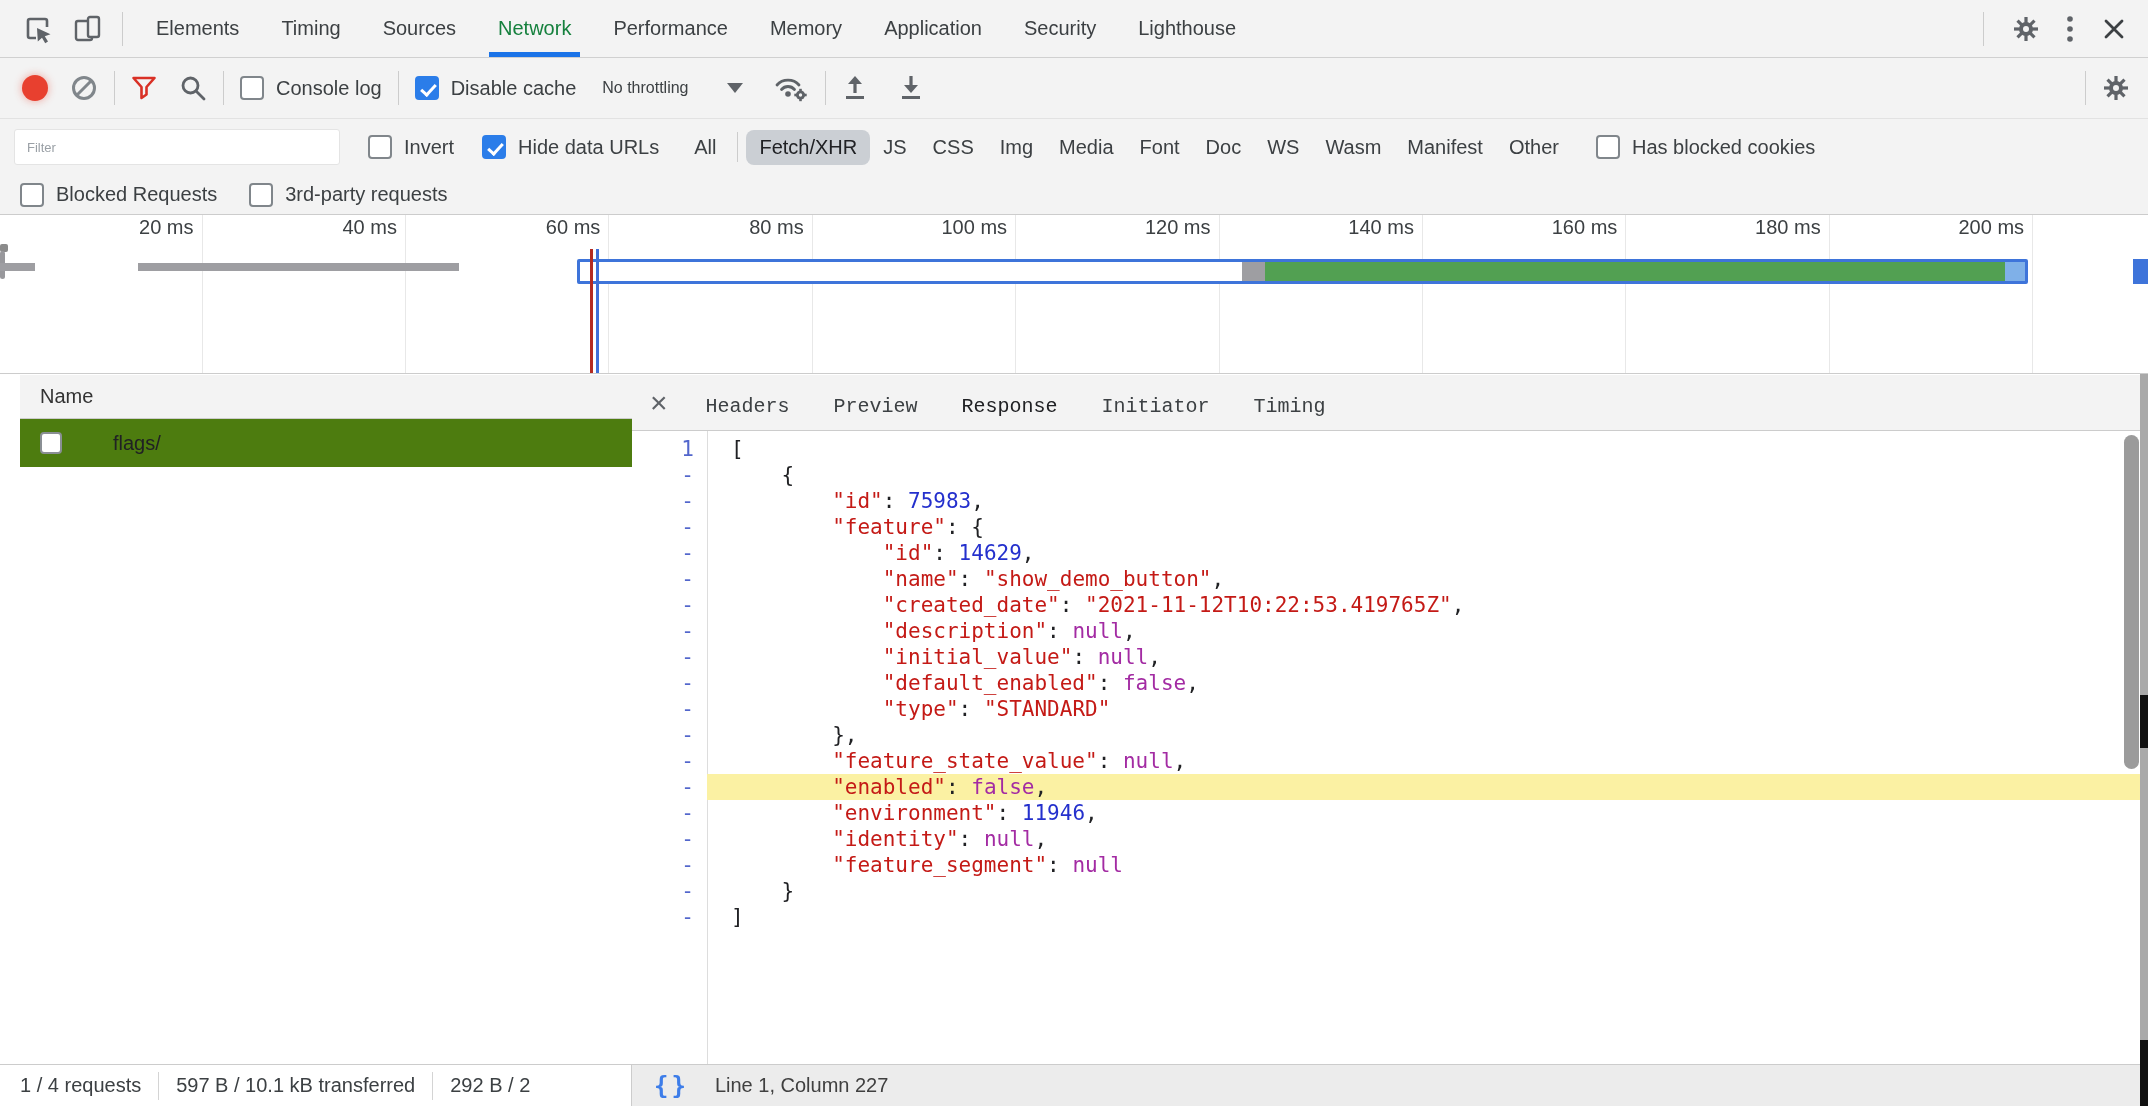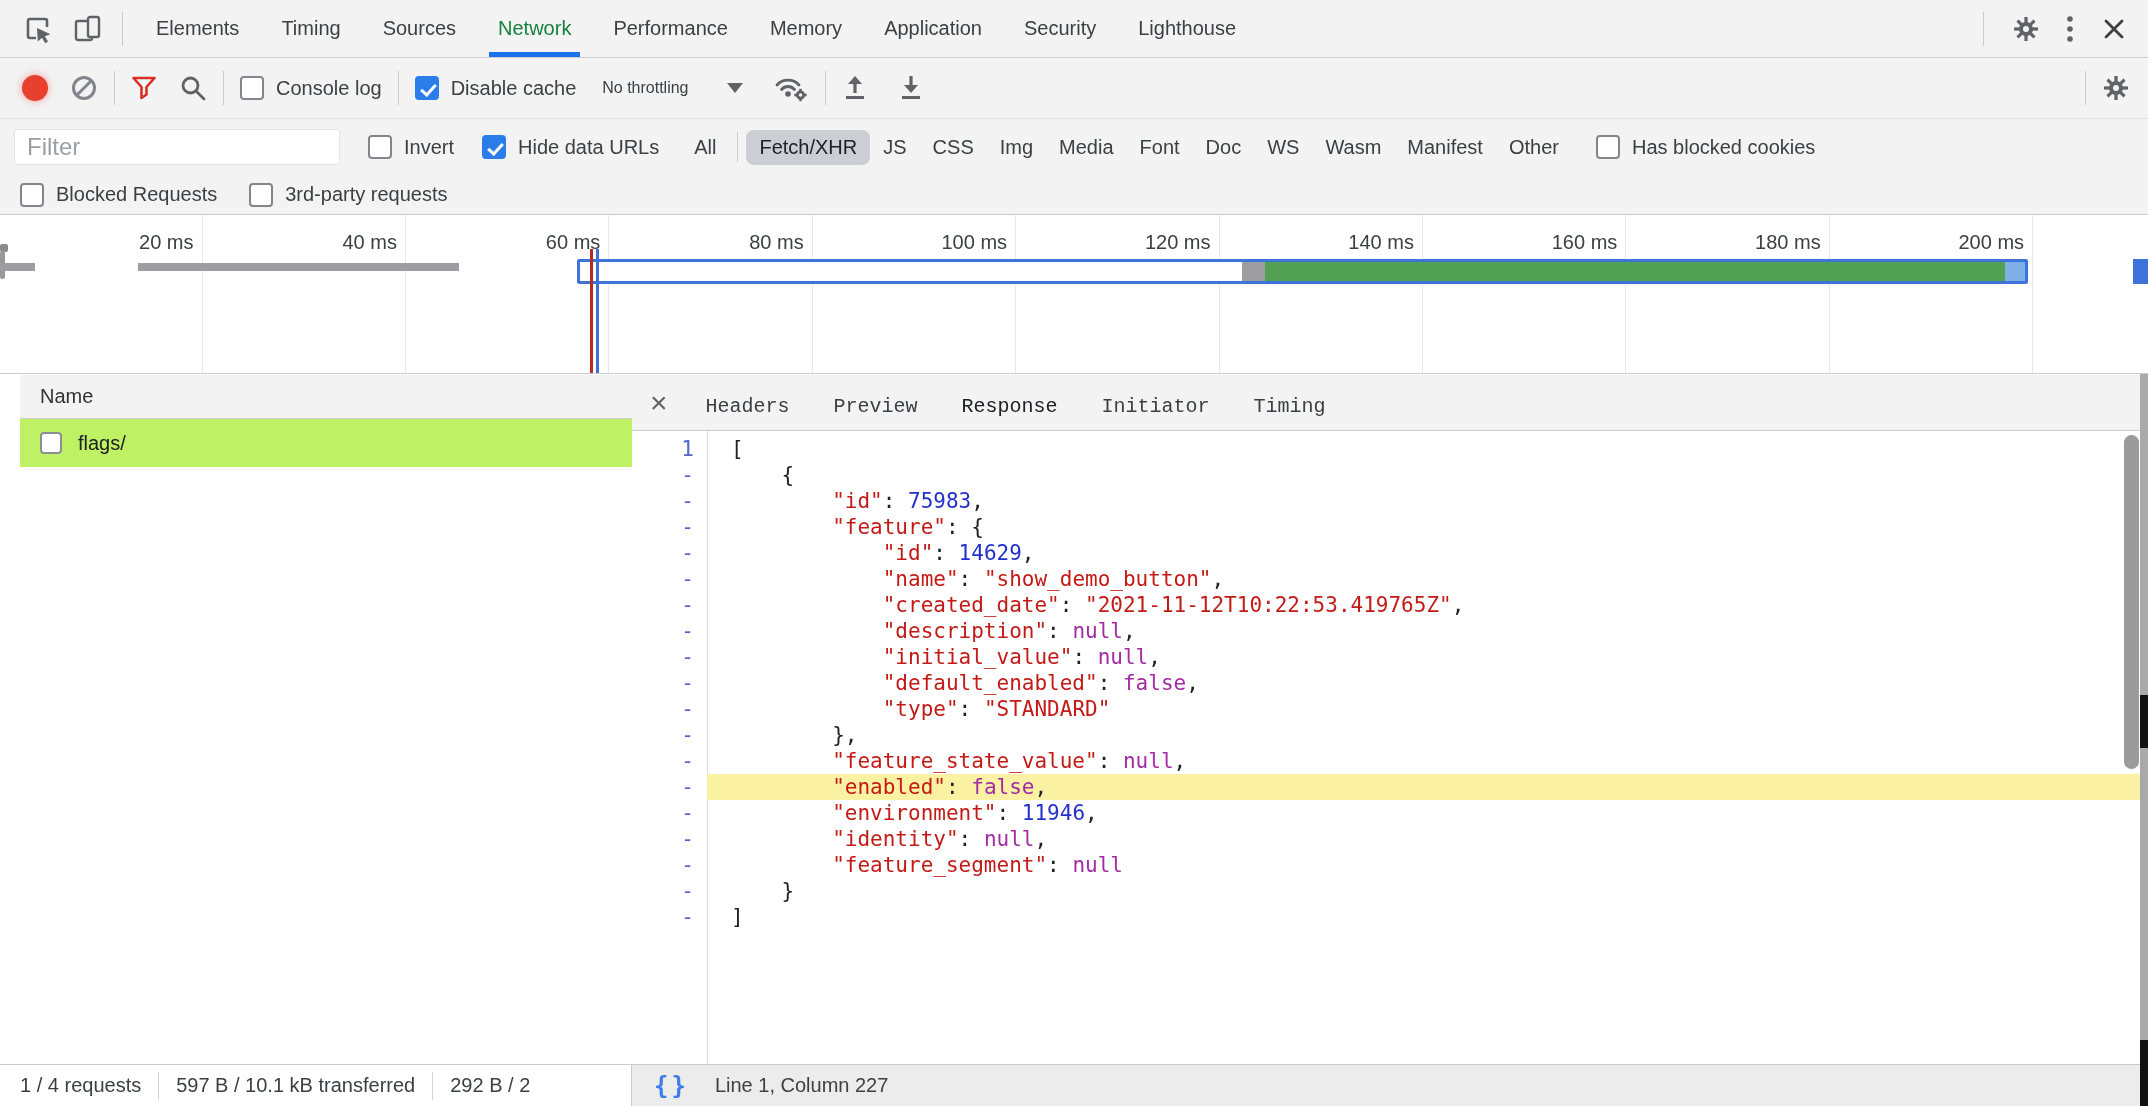--- a/index.html
+++ b/index.html
@@ -35,49 +35,49 @@
   .cb.checked{background:var(--check-blue);border-color:var(--check-blue);}
   .cb.checked::after{content:"";position:absolute;left:7px;top:2.5px;width:6px;height:12px;border:solid #fff;border-width:0 3px 3px 0;transform:rotate(42deg);}
   .cb-label{font-size:20px;margin-left:12px;white-space:nowrap;}
   #throttling{display:flex;align-items:center;margin-left:26px;cursor:pointer;}
   #throttling .val{font-size:16px;color:#3c4043;}
   .caret{width:0;height:0;border-left:8px solid transparent;border-right:8px solid transparent;border-top:10px solid #5f6368;margin-left:38px;}
   #toolbar-right{margin-left:auto;display:flex;align-items:center;margin-right:18px;}
 
   
   #filterbar{top:119px;height:56px;}
-  #filter-input{margin-left:14px;width:300px;height:34px;border:1px solid #e4e4e4;border-radius:3px;background:#fff;font-size:24px;padding:0 12px;color:#202124;outline:none;font-family:inherit;}
+  #filter-input{margin-left:14px;width:300px;height:34px;border:1px solid #e4e4e4;border-radius:3px;background:#fff;font-size:13px;padding:0 12px;color:#202124;outline:none;font-family:inherit;}
   #filter-input::placeholder{color:#9aa0a6;}
   #filterbar .cb{margin-left:28px;}
   #filter-types{display:flex;align-items:center;margin-left:22px;}
   .ftype{font-size:20px;color:#3c4043;padding:6px 13px;border-radius:8px;cursor:pointer;white-space:nowrap;}
   .ftype.active{background:#cbcfd4;color:#202124;}
   .ftype-sep{width:1px;height:30px;background:#ccc;margin:0 8px;}
 
   
   #optionsbar{top:175px;height:39px;border-bottom:1px solid #ccc;}
   #optionsbar .cb{margin-left:20px;}
 
   
   #timeline{position:absolute;top:215px;left:0;right:0;height:158px;background:#fff;border-bottom:1px solid #ccc;overflow:hidden;}
   .gridline{position:absolute;top:0;bottom:0;width:1px;background:#e8e8e8;}
-  .tick-label{position:absolute;top:16px;width:150px;text-align:right;font-size:20px;color:#3c4043;}
+  .tick-label{position:absolute;top:1px;width:150px;text-align:right;font-size:20px;color:#3c4043;}
   .graybar{position:absolute;top:48px;height:8px;background:var(--bar-gray);}
   #tl-sliver{position:absolute;left:0;top:29px;width:8px;height:8px;background:#8b8b8b;border-radius:2px;}
   #tl-vbar{position:absolute;left:0;top:36px;width:5px;height:28px;background:#98989c;border-radius:3px;}
   #main-bar{position:absolute;top:44px;height:25px;box-sizing:border-box;border:3px solid var(--bar-border-blue);border-radius:2px;display:flex;overflow:hidden;background:#fff;}
   #main-bar .seg{height:100%;flex:none;}
   #extra-bar{position:absolute;top:44px;height:25px;background:var(--bar-border-blue);}
   .event-line{position:absolute;top:34px;bottom:0;width:3px;}
 
   
   #main-left{position:absolute;top:375px;left:0;width:631px;bottom:42px;background:#fff;border-right:1px solid #ccc;box-sizing:content-box;padding-left:20px;}
   #name-header{height:43px;background:#f3f3f3;border-bottom:1px solid #ccc;display:flex;align-items:center;padding-left:20px;font-size:20px;color:#333;}
   .request-row{height:48px;display:flex;align-items:center;font-size:20px;color:#202124;cursor:pointer;}
-  .request-row.selected{background:#bef264;}
+  .request-row.selected{background:#4d7c0f;gap:35px;}
   .request-row .cb{margin-left:20px;width:22px;height:22px;border-color:#8a8f94;}
   .req-label{margin-left:16px;}
 
   #main-right{position:absolute;top:375px;left:632px;right:0;bottom:42px;background:#fff;}
   #detail-tabs{height:55px;background:#f3f3f3;border-bottom:1px solid #ccc;display:flex;align-items:center;}
   #detail-close{font-size:30px;color:#5f6368;margin:0 16px 0 18px;cursor:pointer;line-height:1;}
   #detail-tabs-list{display:flex;height:100%;}
   .dtab{padding:4px 22px;height:100%;display:flex;align-items:center;font-size:20px;color:#3c4043;position:relative;cursor:pointer;font-family:Liberation Mono, monospace;}
   .dtab.active{color:#202124;}
   .dtab.active::after{content:"";position:absolute;left:14px;right:14px;bottom:0;height:5px;background:var(--accent);}

